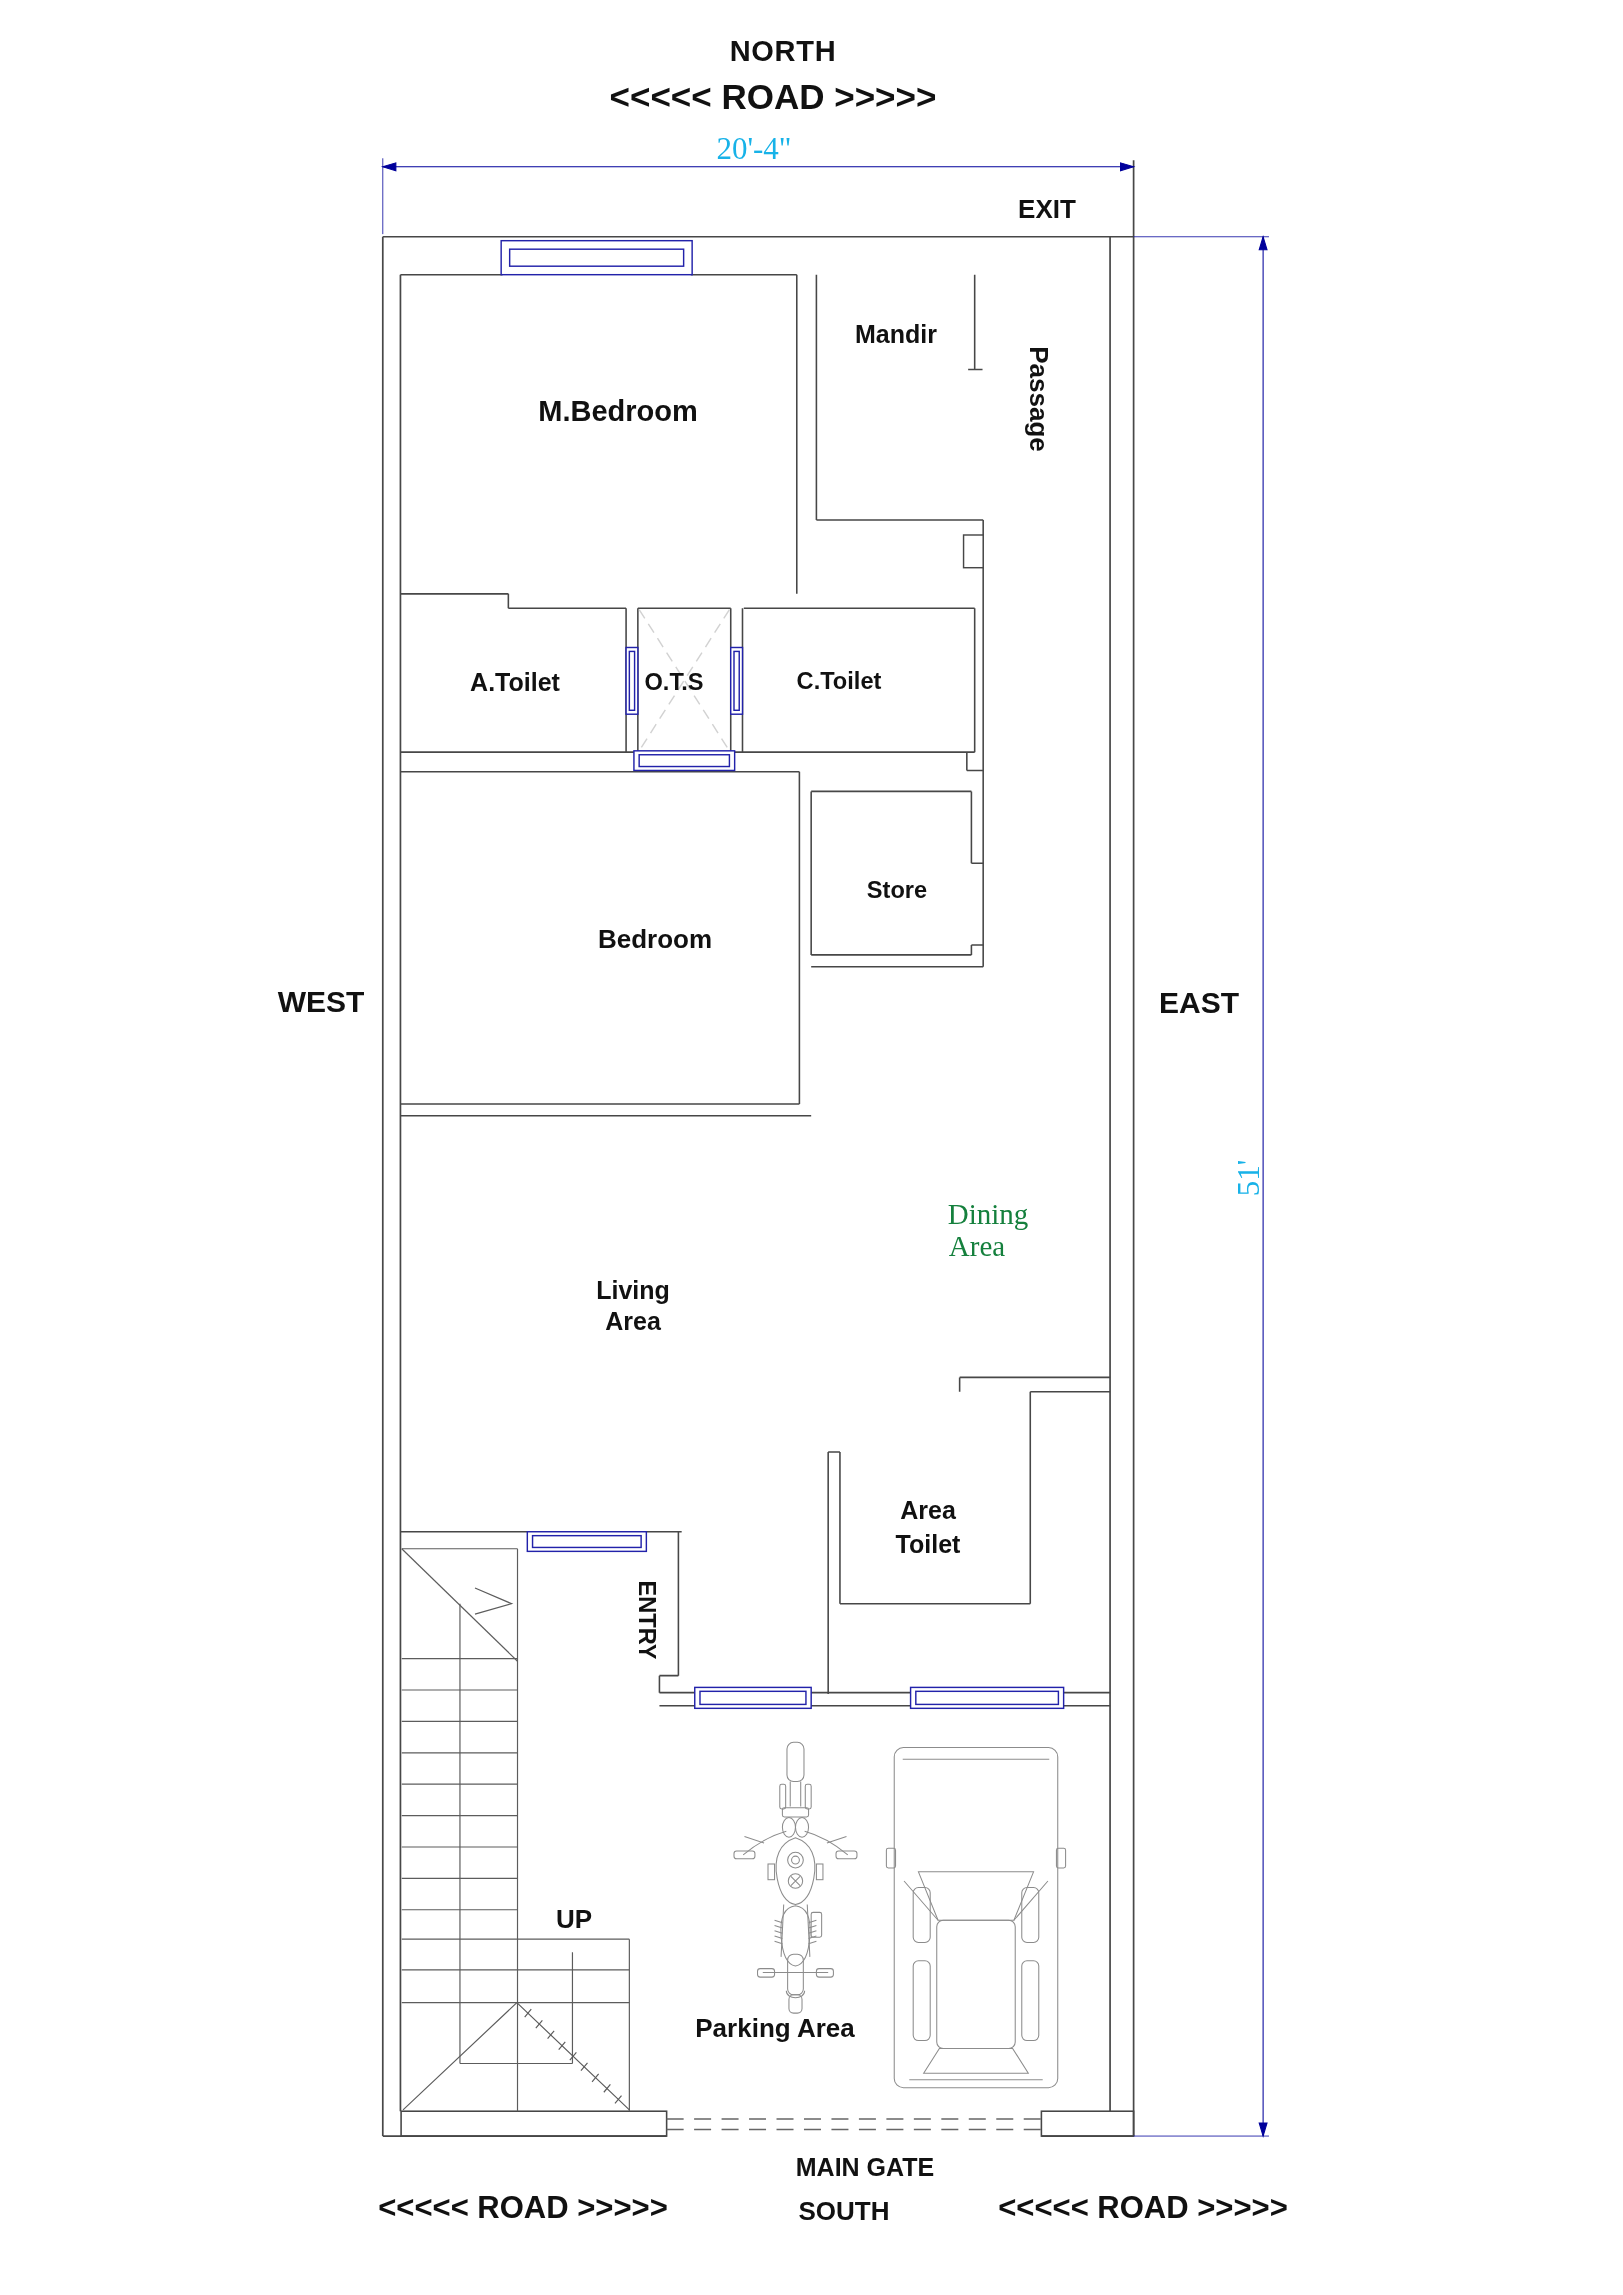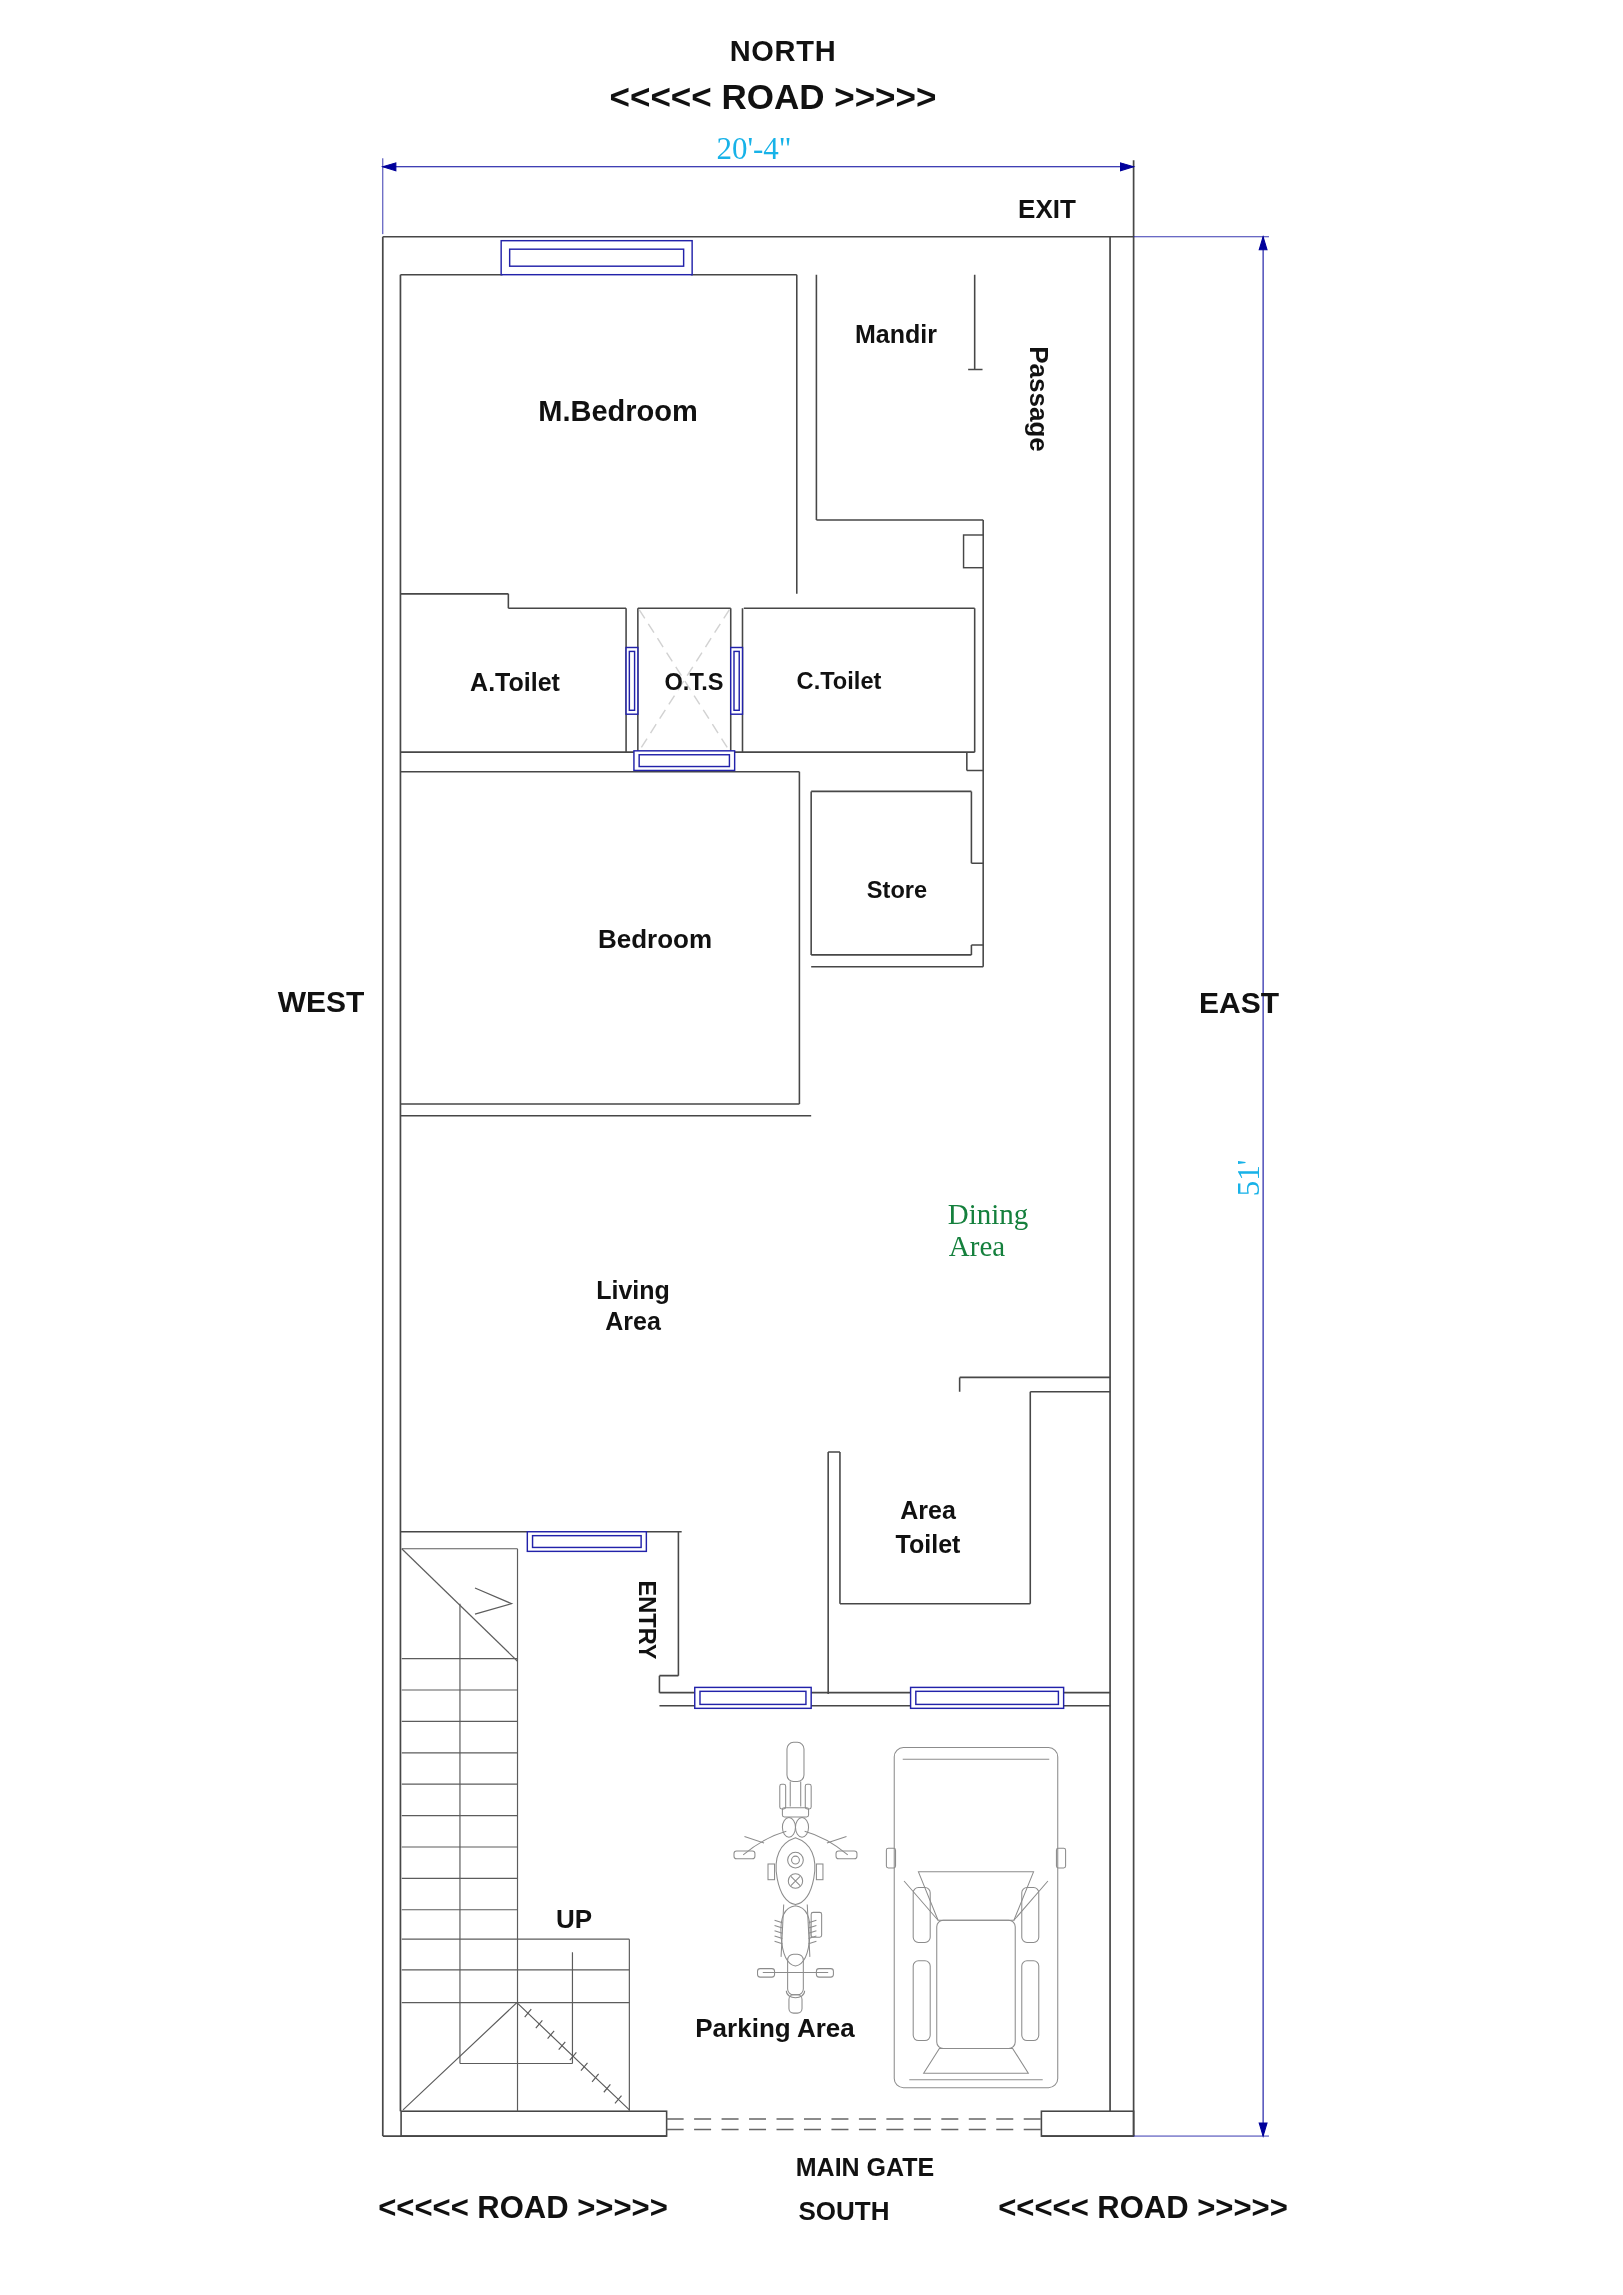--- a/index.html
+++ b/index.html
@@ -152,28 +152,28 @@
   <div class="lbl" style="left:783px;top:51px;font-size:29px;letter-spacing:0.7px;">NORTH</div>
   <div class="lbl" style="left:773px;top:96px;font-size:35px;">&lt;&lt;&lt;&lt;&lt; ROAD &gt;&gt;&gt;&gt;&gt;</div>
   <div class="lbl serif cyan" style="left:754px;top:148px;font-size:31px;">20'-4"</div>
   <div class="lbl" style="left:1047px;top:209px;font-size:26px;">EXIT</div>
 
   <div class="lbl" style="left:618px;top:411px;font-size:29px;">M.Bedroom</div>
   <div class="lbl" style="left:896px;top:334px;font-size:25px;">Mandir</div>
   <div class="lbl vert-cw" style="left:1039px;top:399px;font-size:26px;">Passage</div>
 
   <div class="lbl" style="left:515px;top:682px;font-size:25px;">A.Toilet</div>
-  <div class="lbl" style="left:674px;top:683px;font-size:23.6px;margin-left:20px;">O.T.S</div>
+  <div class="lbl" style="left:674px;top:683px;font-size:23.6px;">O.T.S</div>
   <div class="lbl" style="left:839px;top:682px;font-size:23.6px;">C.Toilet</div>
 
   <div class="lbl" style="left:897px;top:891px;font-size:23.6px;">Store</div>
   <div class="lbl" style="left:655px;top:939px;font-size:26px;">Bedroom</div>
 
   <div class="lbl" style="left:321px;top:1002px;font-size:30px;">WEST</div>
-  <div class="lbl" style="left:1199px;top:1003px;font-size:30px;margin-left:40px;">EAST</div>
+  <div class="lbl" style="left:1199px;top:1003px;font-size:30px;">EAST</div>
   <div class="lbl serif cyan vert-ccw" style="left:1248px;top:1178px;font-size:31px;">51'</div>
 
   <div class="lbl serif gray" style="left:988px;top:1214px;font-size:29px;">Dining</div>
   <div class="lbl serif gray" style="left:977px;top:1246px;font-size:29px;">Area</div>
 
   <div class="lbl" style="left:633px;top:1290px;font-size:25px;">Living</div>
   <div class="lbl" style="left:633px;top:1321px;font-size:25px;">Area</div>
 
   <div class="lbl" style="left:928px;top:1510px;font-size:25px;">Area</div>
   <div class="lbl" style="left:928px;top:1544px;font-size:25px;">Toilet</div>

